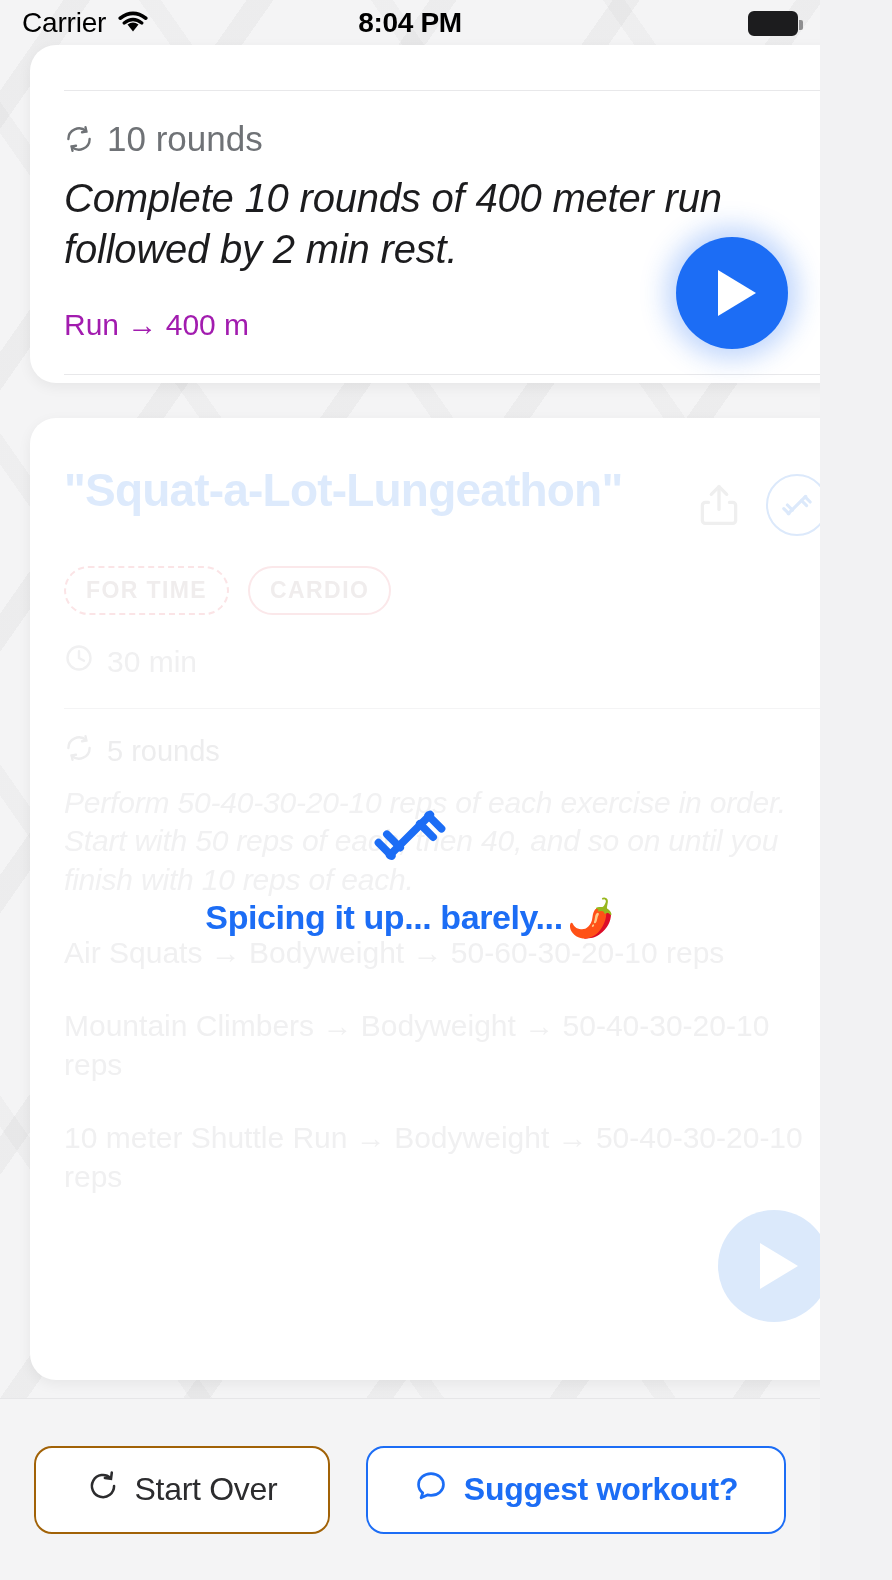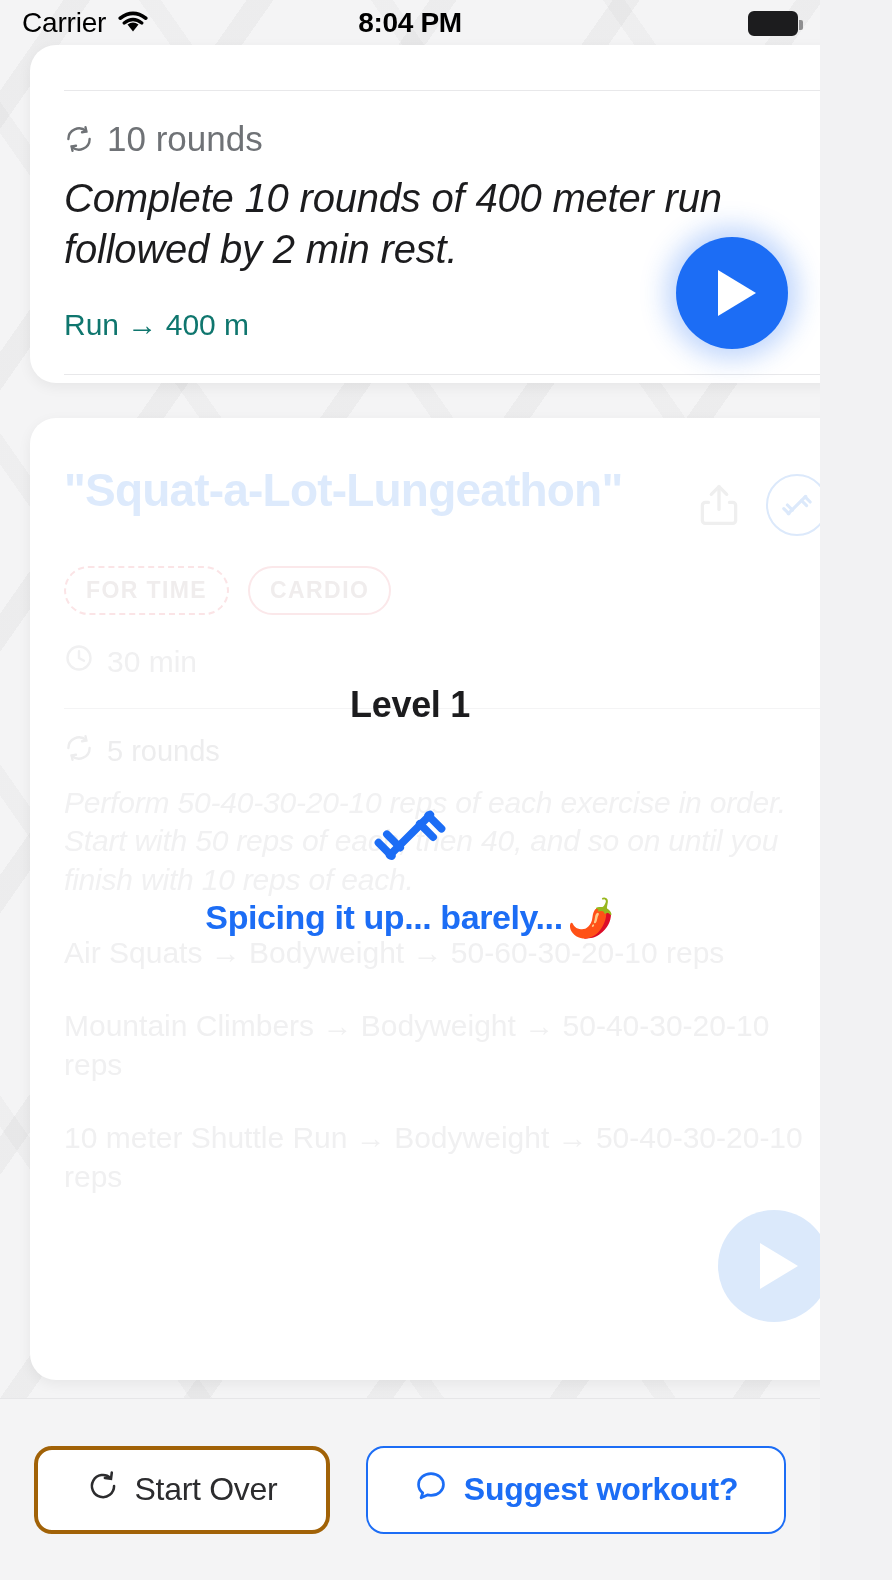--- a/index.html
+++ b/index.html
@@ -102,21 +102,21 @@
   .meta-row .icon { display: flex; align-items: center; }
 
   .desc {
     margin-top: 14px;
     font-size: 40px; font-style: italic; color: #1c1c1e;
     line-height: 1.28; letter-spacing: -0.2px;
   }
 
   .exercise-line {
     margin-top: 30px;
-    font-size: 30px; color: #0f766e; line-height: 1.3;
+    font-size: 30px; color: #a21caf; line-height: 1.3;
   }
 
   
   #play-primary {
     position: absolute;
     right: 32px; top: 237px;
     width: 112px; height: 112px;
     border-radius: 50%;
     background: #1c6df5;
     display: flex; align-items: center; justify-content: center;
@@ -253,21 +253,21 @@
     display: flex; align-items: center; justify-content: center; gap: 16px;
     height: 88px;
     border-radius: 18px;
     background: #ffffff;
     font-size: 32px;
     cursor: pointer;
     letter-spacing: -0.3px;
   }
   #btn-start-over {
     width: 296px;
-    border: 4px solid #a16207;
+    border: 2px solid #a16207;
     color: #2c2c2e;
   }
   #btn-suggest {
     width: 420px;
     border: 2px solid #1c6df5;
     color: #1c6df5;
     font-weight: 600;
     align-items: center;
   }
 </style>
@@ -391,21 +391,20 @@
         <div class="ghost-line">10 meter Shuttle Run → Bodyweight → 50-40-30-20-10 reps</div>
       </div>
     </div>
 
     <div id="play-ghost">
       <span class="tri"></span>
     </div>
   </div>
 
   <div id="loading-overlay">
-    <div id="level-label">Level 1</div>
 
     <div id="loader-icon">
       <svg width="84" height="84" viewBox="0 0 24 24" fill="none" stroke="#1c6df5" stroke-width="2.2" stroke-linecap="round">
         <path d="M6.2 17.8 L17.8 6.2"></path>
         <path d="M3.0 14.2 L6.8 18.0"></path>
         <path d="M5.4 11.8 L9.2 15.6"></path>
         <path d="M14.8 8.8 L18.6 12.6"></path>
         <path d="M17.2 6.4 L21.0 10.2"></path>
       </svg>
     </div>

